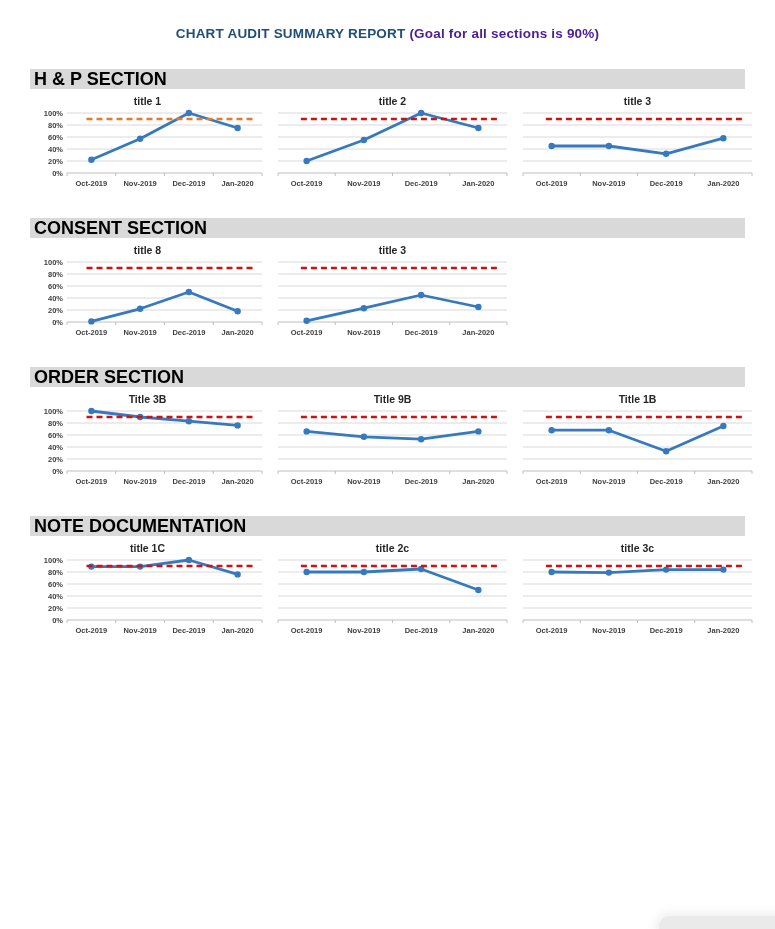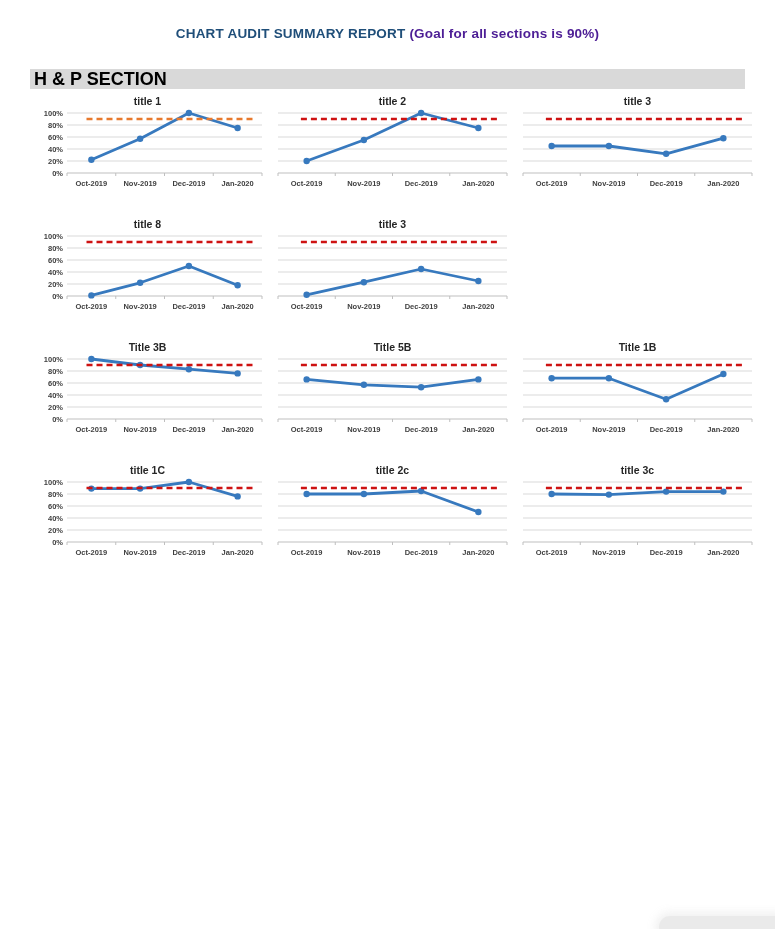--- a/index.html
+++ b/index.html
@@ -112,20 +112,21 @@
             <polyline points="30.625,37 87.875,37 145.125,44.8 202.375,29.200000000000003" fill="none" stroke="#3779BE" stroke-width="2.8" stroke-linecap="round" stroke-linejoin="round"></polyline>
             <circle cx="30.625" cy="37" r="3.2" fill="#3779BE"></circle>
             <circle cx="87.875" cy="37" r="3.2" fill="#3779BE"></circle>
             <circle cx="145.125" cy="44.8" r="3.2" fill="#3779BE"></circle>
             <circle cx="202.375" cy="29.200000000000003" r="3.2" fill="#3779BE"></circle>
             <line x1="24.900000000000002" x2="224.13" y1="10" y2="10" stroke="#CE1212" stroke-width="2.6" stroke-dasharray="6 4"></line>
           </svg></div>
       </div>
     </section>
     <section>
+      <div class="sec-header">CONSENT SECTION</div>
       <div class="chart-row">
         <div class="chart"><div class="chart-title">title 8</div><svg width="233" height="80" viewBox="0 0 233 80">
             <line x1="36" x2="231" y1="64" y2="64" stroke="#BFBFBF" stroke-width="1"></line>
             <line x1="36" x2="231" y1="52" y2="52" stroke="#D9D9D9" stroke-width="1"></line>
             <line x1="36" x2="231" y1="40" y2="40" stroke="#D9D9D9" stroke-width="1"></line>
             <line x1="36" x2="231" y1="28" y2="28" stroke="#D9D9D9" stroke-width="1"></line>
             <line x1="36" x2="231" y1="16" y2="16" stroke="#D9D9D9" stroke-width="1"></line>
             <line x1="36" x2="231" y1="4" y2="4" stroke="#D9D9D9" stroke-width="1"></line>
             <line x1="36" x2="36" y1="64" y2="67" stroke="#BFBFBF" stroke-width="1"></line>
             <line x1="84.75" x2="84.75" y1="64" y2="67" stroke="#BFBFBF" stroke-width="1"></line>
@@ -169,20 +170,21 @@
             <circle cx="30.625" cy="62.8" r="3.2" fill="#3779BE"></circle>
             <circle cx="87.875" cy="50.2" r="3.2" fill="#3779BE"></circle>
             <circle cx="145.125" cy="37" r="3.2" fill="#3779BE"></circle>
             <circle cx="202.375" cy="49" r="3.2" fill="#3779BE"></circle>
             <line x1="24.900000000000002" x2="224.13" y1="10" y2="10" stroke="#CE1212" stroke-width="2.6" stroke-dasharray="6 4"></line>
           </svg></div>
         <div class="chart placeholder"></div>
       </div>
     </section>
     <section>
+      <div class="sec-header">ORDER SECTION</div>
       <div class="chart-row">
         <div class="chart"><div class="chart-title">Title 3B</div><svg width="233" height="80" viewBox="0 0 233 80">
             <line x1="36" x2="231" y1="64" y2="64" stroke="#BFBFBF" stroke-width="1"></line>
             <line x1="36" x2="231" y1="52" y2="52" stroke="#D9D9D9" stroke-width="1"></line>
             <line x1="36" x2="231" y1="40" y2="40" stroke="#D9D9D9" stroke-width="1"></line>
             <line x1="36" x2="231" y1="28" y2="28" stroke="#D9D9D9" stroke-width="1"></line>
             <line x1="36" x2="231" y1="16" y2="16" stroke="#D9D9D9" stroke-width="1"></line>
             <line x1="36" x2="231" y1="4" y2="4" stroke="#D9D9D9" stroke-width="1"></line>
             <line x1="36" x2="36" y1="64" y2="67" stroke="#BFBFBF" stroke-width="1"></line>
             <line x1="84.75" x2="84.75" y1="64" y2="67" stroke="#BFBFBF" stroke-width="1"></line>
@@ -199,21 +201,21 @@
             <text x="109.125" y="77" text-anchor="middle">Nov-2019</text>
             <text x="157.875" y="77" text-anchor="middle">Dec-2019</text>
             <text x="206.625" y="77" text-anchor="middle">Jan-2020</text>
             <polyline points="60.375,4 109.125,10 157.875,14.200000000000003 206.625,18.4" fill="none" stroke="#3779BE" stroke-width="2.8" stroke-linecap="round" stroke-linejoin="round"></polyline>
             <circle cx="60.375" cy="4" r="3.2" fill="#3779BE"></circle>
             <circle cx="109.125" cy="10" r="3.2" fill="#3779BE"></circle>
             <circle cx="157.875" cy="14.200000000000003" r="3.2" fill="#3779BE"></circle>
             <circle cx="206.625" cy="18.4" r="3.2" fill="#3779BE"></circle>
             <line x1="55.5" x2="225.15" y1="10" y2="10" stroke="#CE1212" stroke-width="2.6" stroke-dasharray="6 4"></line>
           </svg></div>
-        <div class="chart"><div class="chart-title">Title 5B</div><svg width="233" height="80" viewBox="0 0 233 80">
+        <div class="chart"><div class="chart-title">Title 9B</div><svg width="233" height="80" viewBox="0 0 233 80">
             <line x1="2" x2="231" y1="64" y2="64" stroke="#BFBFBF" stroke-width="1"></line>
             <line x1="2" x2="231" y1="52" y2="52" stroke="#D9D9D9" stroke-width="1"></line>
             <line x1="2" x2="231" y1="40" y2="40" stroke="#D9D9D9" stroke-width="1"></line>
             <line x1="2" x2="231" y1="28" y2="28" stroke="#D9D9D9" stroke-width="1"></line>
             <line x1="2" x2="231" y1="16" y2="16" stroke="#D9D9D9" stroke-width="1"></line>
             <line x1="2" x2="231" y1="4" y2="4" stroke="#D9D9D9" stroke-width="1"></line>
             <line x1="2" x2="2" y1="64" y2="67" stroke="#BFBFBF" stroke-width="1"></line>
             <line x1="59.25" x2="59.25" y1="64" y2="67" stroke="#BFBFBF" stroke-width="1"></line>
             <line x1="116.5" x2="116.5" y1="64" y2="67" stroke="#BFBFBF" stroke-width="1"></line>
             <line x1="173.75" x2="173.75" y1="64" y2="67" stroke="#BFBFBF" stroke-width="1"></line>
@@ -248,20 +250,21 @@
             <polyline points="30.625,23.199999999999996 87.875,23.199999999999996 145.125,44.2 202.375,19" fill="none" stroke="#3779BE" stroke-width="2.8" stroke-linecap="round" stroke-linejoin="round"></polyline>
             <circle cx="30.625" cy="23.199999999999996" r="3.2" fill="#3779BE"></circle>
             <circle cx="87.875" cy="23.199999999999996" r="3.2" fill="#3779BE"></circle>
             <circle cx="145.125" cy="44.2" r="3.2" fill="#3779BE"></circle>
             <circle cx="202.375" cy="19" r="3.2" fill="#3779BE"></circle>
             <line x1="24.900000000000002" x2="224.13" y1="10" y2="10" stroke="#CE1212" stroke-width="2.6" stroke-dasharray="6 4"></line>
           </svg></div>
       </div>
     </section>
     <section>
+      <div class="sec-header">NOTE DOCUMENTATION</div>
       <div class="chart-row">
         <div class="chart"><div class="chart-title">title 1C</div><svg width="233" height="80" viewBox="0 0 233 80">
             <line x1="36" x2="231" y1="64" y2="64" stroke="#BFBFBF" stroke-width="1"></line>
             <line x1="36" x2="231" y1="52" y2="52" stroke="#D9D9D9" stroke-width="1"></line>
             <line x1="36" x2="231" y1="40" y2="40" stroke="#D9D9D9" stroke-width="1"></line>
             <line x1="36" x2="231" y1="28" y2="28" stroke="#D9D9D9" stroke-width="1"></line>
             <line x1="36" x2="231" y1="16" y2="16" stroke="#D9D9D9" stroke-width="1"></line>
             <line x1="36" x2="231" y1="4" y2="4" stroke="#D9D9D9" stroke-width="1"></line>
             <line x1="36" x2="36" y1="64" y2="67" stroke="#BFBFBF" stroke-width="1"></line>
             <line x1="84.75" x2="84.75" y1="64" y2="67" stroke="#BFBFBF" stroke-width="1"></line>

